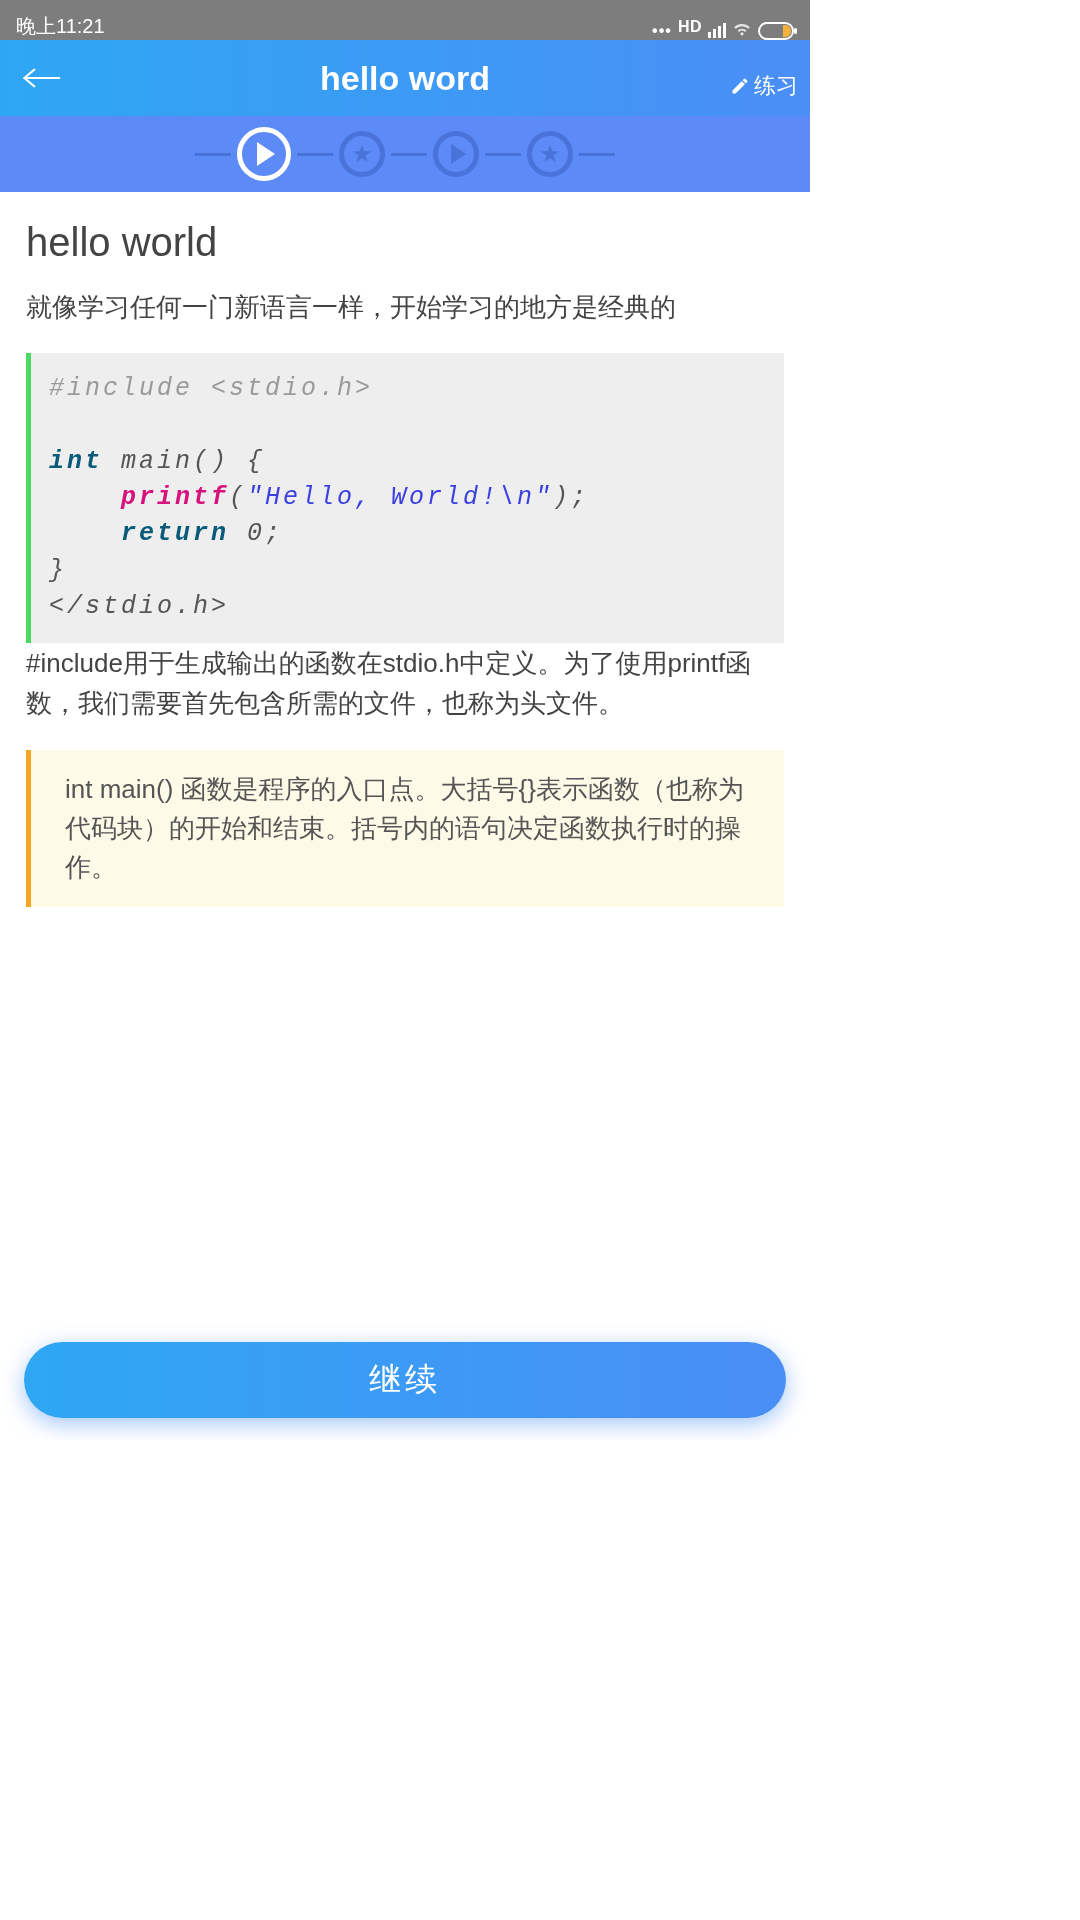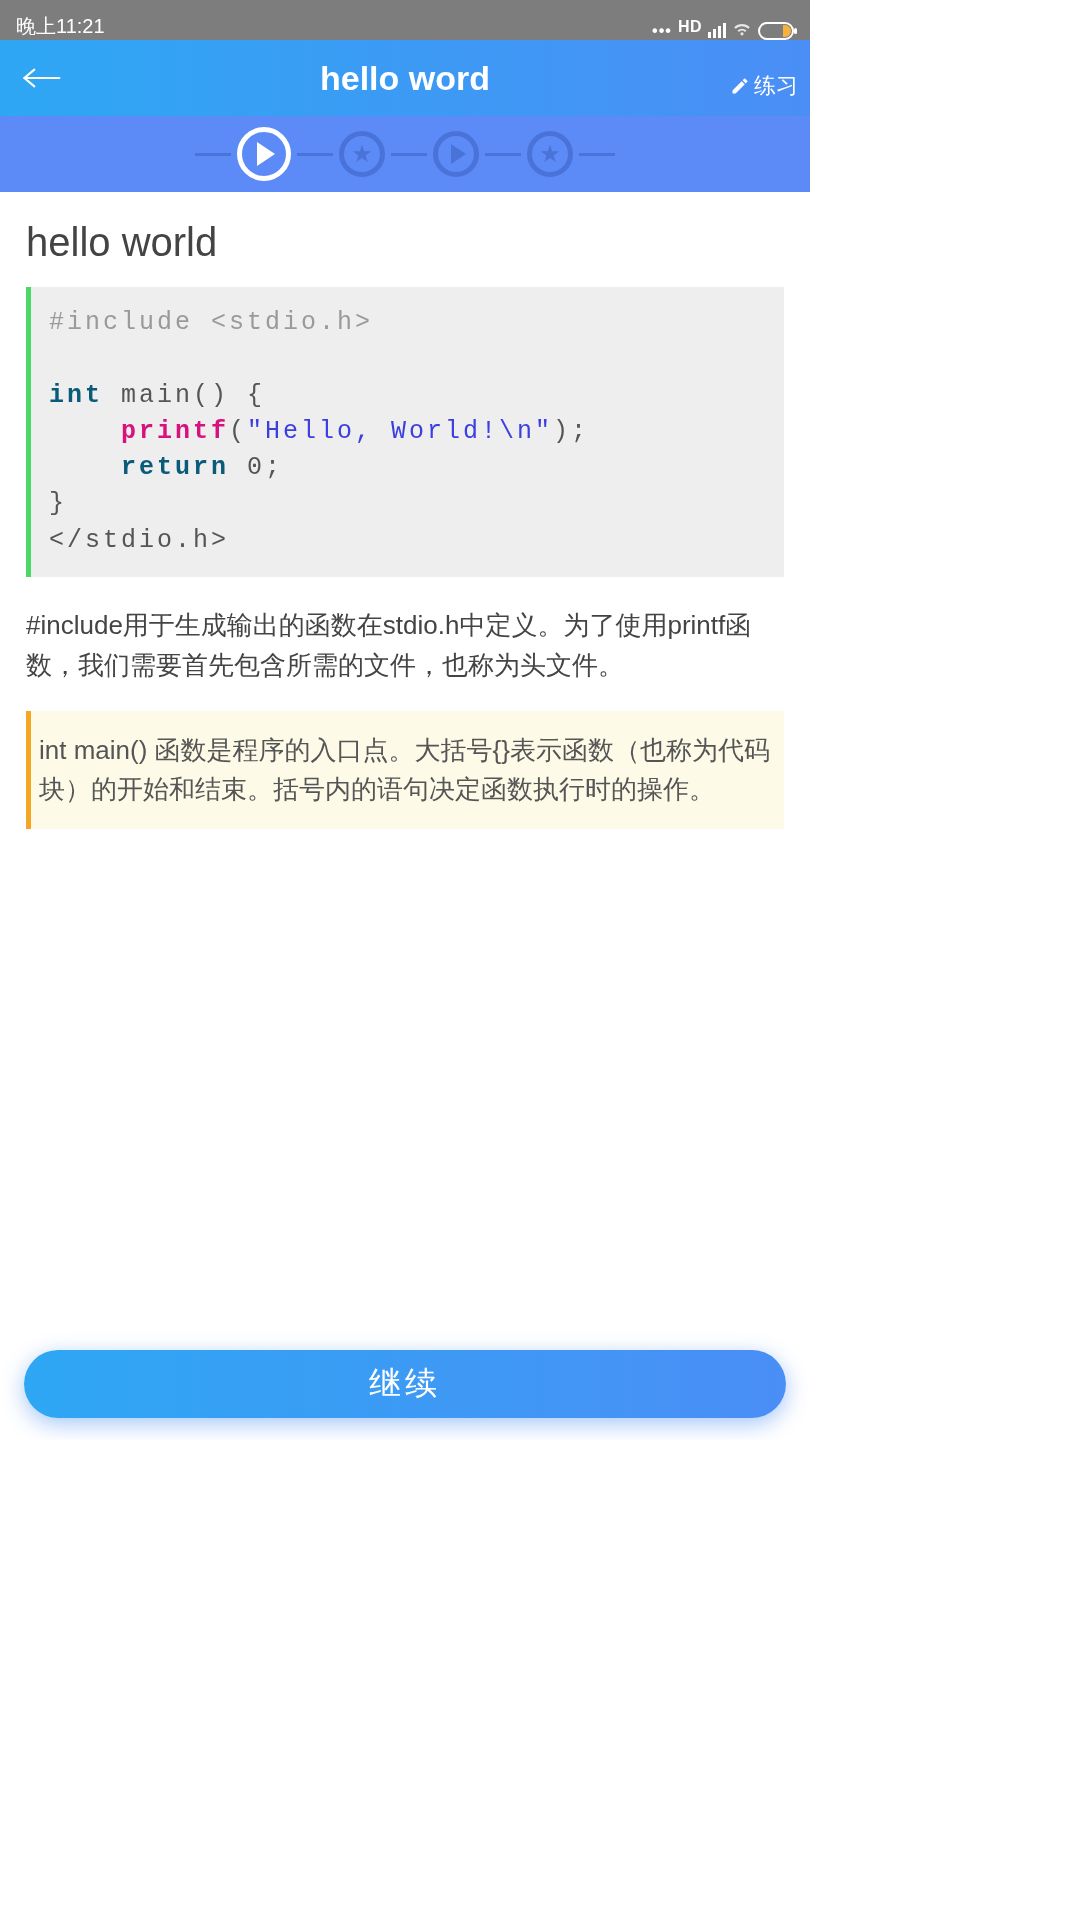--- a/index.html
+++ b/index.html
@@ -92,37 +92,37 @@
   .para{
     font-size:26px; color:#444; line-height:1.55; margin-bottom:26px;
   }
   .code-block{
     background:#eeeeee;
     border-left:5px solid #4bd964;
     padding:18px 18px;
     font-family: "Courier New", Consolas, monospace;
     font-size:25px; letter-spacing:3px;
     color:#555; line-height:1.45;
-    margin-bottom:28px;
     white-space:pre;
+    font-style:italic;
   }
   .c-gray{color:#9a9a9a;}
   .c-kw{color:#0a5a7a; font-weight:600;}
   .c-fn{color:#d8127d; font-weight:600;}
   .c-str{color:#3b3fe0;}
   .note-block{
     background:#fdfbe8;
     border-left:5px solid #f5a623;
-    padding:20px 8px;
+    padding:20px 34px;
     font-size:26px; color:#555; line-height:1.5;
   }
   
   .continue-btn{
     position:absolute; left:24px; right:24px; bottom:22px;
-    height:68px; border-radius:48px;
+    height:76px; border-radius:48px;
     background:linear-gradient(90deg,#2ea7f3 0%, #4a8ef6 100%);
     color:#fff; font-size:32px;
     display:flex; align-items:center; justify-content:center;
     box-shadow:0 6px 22px rgba(55,130,240,.45);
     cursor:pointer; letter-spacing:4px;
   }
 </style>
 </head>
 <body>
 
@@ -181,20 +181,21 @@
     <span class="dash"></span>
     <span class="node">
         <span class="glyph-star">★</span>
       </span>
     <span class="dash"></span>
   </div>
 </div>
 
 <div class="content">
   <h1 class="page-heading">hello world</h1>
+  <p class="para">就像学习任何一门新语言一样，开始学习的地方是经典的</p>
 
   <div class="code-block"><span class="c-gray">#include &lt;stdio.h&gt;</span>
 
 <span class="c-kw">int</span><span> main() {</span>
 <span>    </span><span class="c-fn">printf</span><span>(</span><span class="c-str">"Hello, World!\n"</span><span>);</span>
 <span>    </span><span class="c-kw">return</span><span> 0;</span>
 <span>}</span>
 <span>&lt;/stdio.h&gt;</span></div>
 
   <p class="para">#include用于生成输出的函数在stdio.h中定义。为了使用printf函数，我们需要首先包含所需的文件，也称为头文件。</p>

